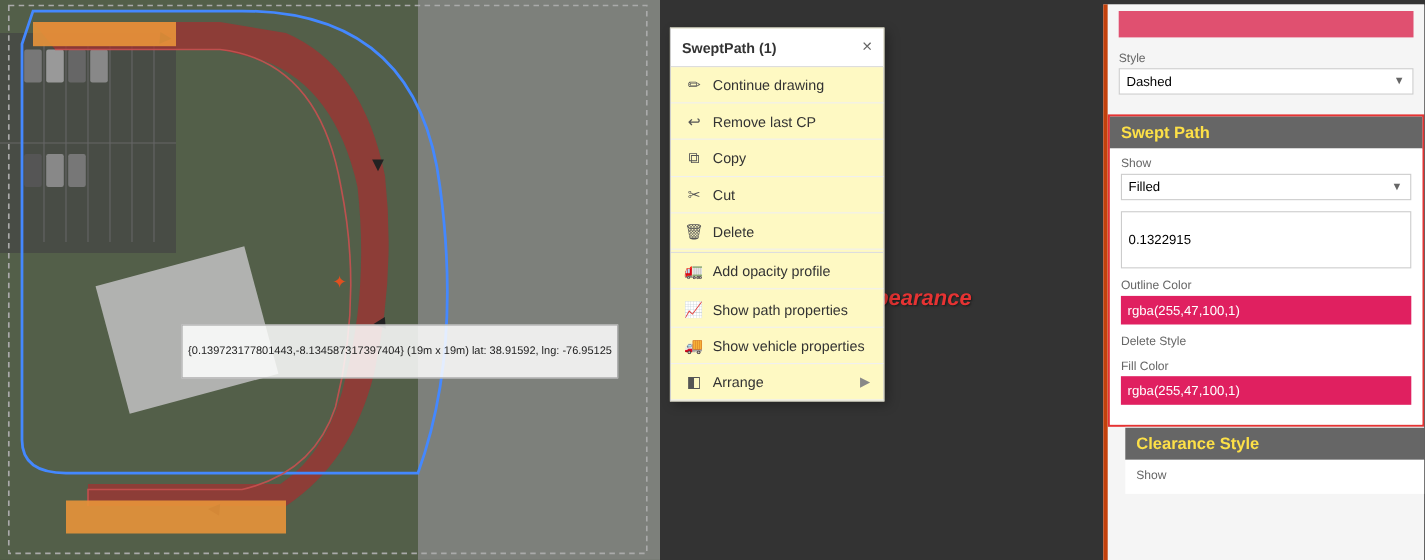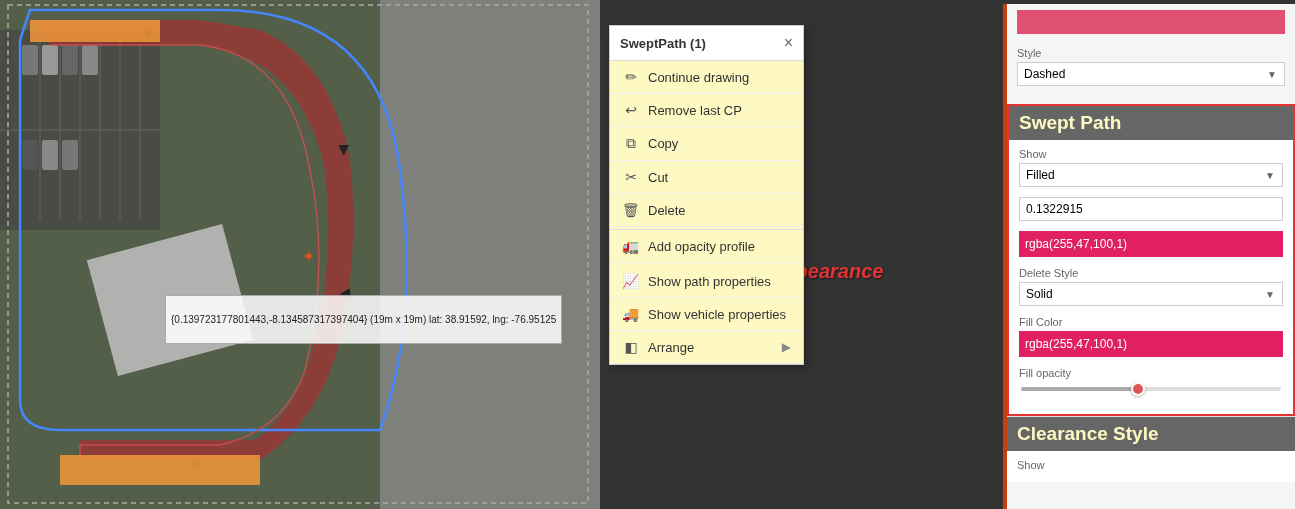--- a/index.html
+++ b/index.html
@@ -133,23 +133,23 @@
     }
 
     
     .panel-section-highlighted {
       border: 2px solid #e63333;
       margin: 0;
     }
 
     .panel-section-header {
       background: #666;
-      color: #fef9c3;
+      color: #fde047;
       padding: 6px 10px;
-      font-size: 19px;
+      font-size: 15px;
       font-weight: bold;
     }
 
     .panel-section-body {
       background: #fff;
       padding: 8px 10px;
     }
 
     .field-group {
       margin-bottom: 10px;
@@ -187,21 +187,21 @@
       right: 8px;
       top: 50%;
       transform: translateY(-50%);
       font-size: 10px;
       color: #666;
       pointer-events: none;
     }
 
     .field-input {
       width: 100%;
-      padding: 4px 6px;
+      padding: 18px 6px;
       border: 1px solid #ccc;
       font-size: 12px;
     }
 
     .slider-container {
       padding: 5px 2px;
     }
 
     .slider-track {
       width: 100%;
@@ -225,20 +225,21 @@
       top: -5px;
       transform: translateX(-50%);
       border: 2px solid #fff;
       box-shadow: 0 1px 3px rgba(0,0,0,0.3);
     }
 
     
     .panel-section-clearance {
       margin-top: 0;
       border-top: 1px solid #ddd;
+      margin-left: 16px;
     }
 
     .panel-section-clearance .panel-section-header {
       background: #666;
     }
 
     .dashed-style-area {
       padding: 4px 10px 8px 10px;
       background: #f5f5f5;
     }
@@ -388,52 +389,37 @@
             <option>None</option>
           </select>
         </div>
       </div>
 
       <div class="field-group">
         <input type="text" class="field-input" value="0.1322915" style="">
       </div>
 
       <div class="field-group">
+        <div class="field-label">Outline Color</div>
         <div style="background:#e02060; height:26px; cursor:pointer; display:flex; align-items:center; padding:0 6px;">
           <span style="color:#fff; font-size:12px;">rgba(255,47,100,1)</span>
         </div>
       </div>
 
       <div class="field-group">
         <div class="field-label">Delete Style</div>
-        <div class="select-wrapper">
-          <select class="field-select">
-            <option>Solid</option>
-            <option>Dashed</option>
-            <option>Dotted</option>
-          </select>
-        </div>
       </div>
 
       <div class="field-group">
         <div class="field-label">Fill Color</div>
         <div style="background:#e02060; height:26px; cursor:pointer; display:flex; align-items:center; padding:0 6px;">
           <span style="color:#fff; font-size:12px;">rgba(255,47,100,1)</span>
         </div>
       </div>
 
-      <div class="field-group">
-        <div class="field-label">Fill opacity</div>
-        <div class="slider-container">
-          <div class="slider-track">
-            <div class="slider-fill" style="width: 45%;"></div>
-            <div class="slider-thumb" style="left: 45%;"></div>
-          </div>
-        </div>
-      </div>
 
     </div>
   </div>
 
   <div class="panel-section-clearance">
     <div class="panel-section-header">
       <span>Clearance Style</span>
     </div>
     <div class="panel-section-body">
       <div class="field-label">Show</div>

